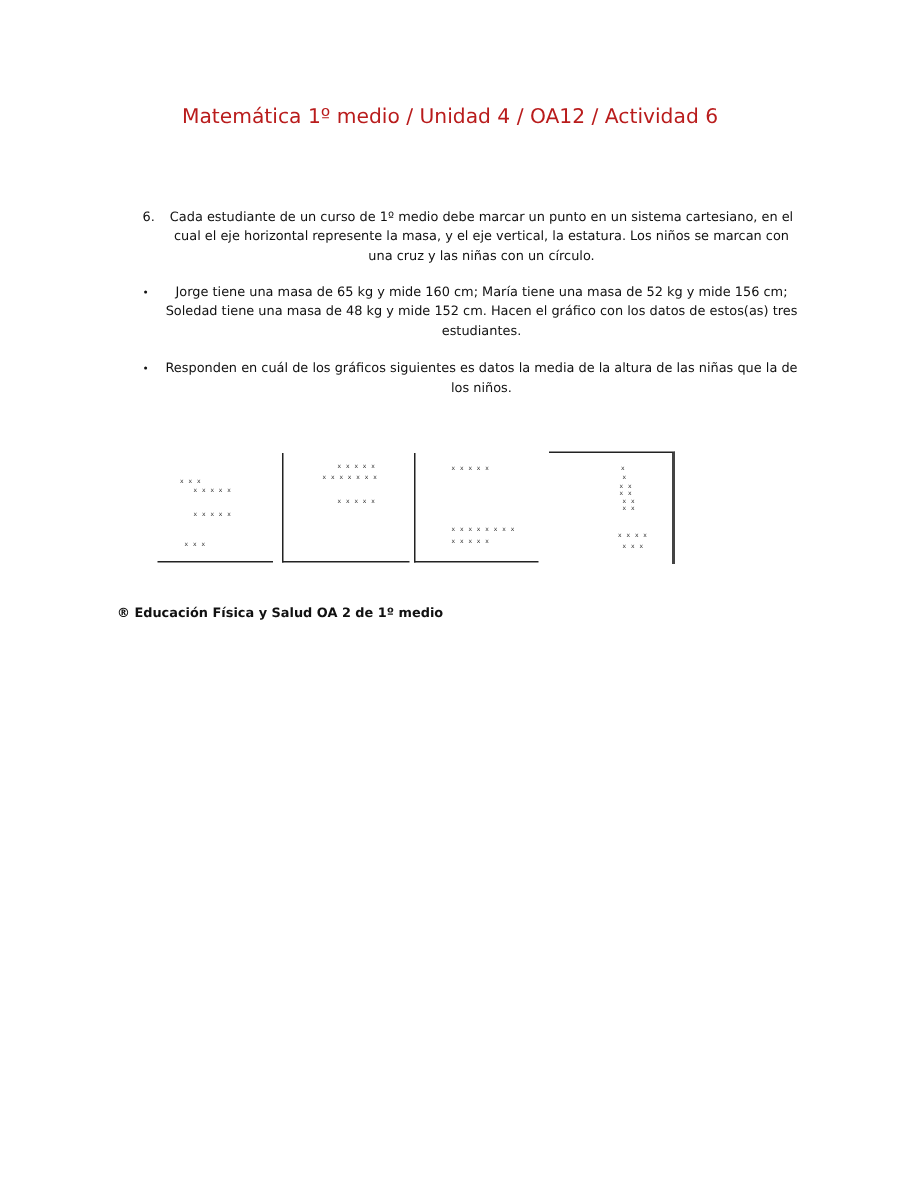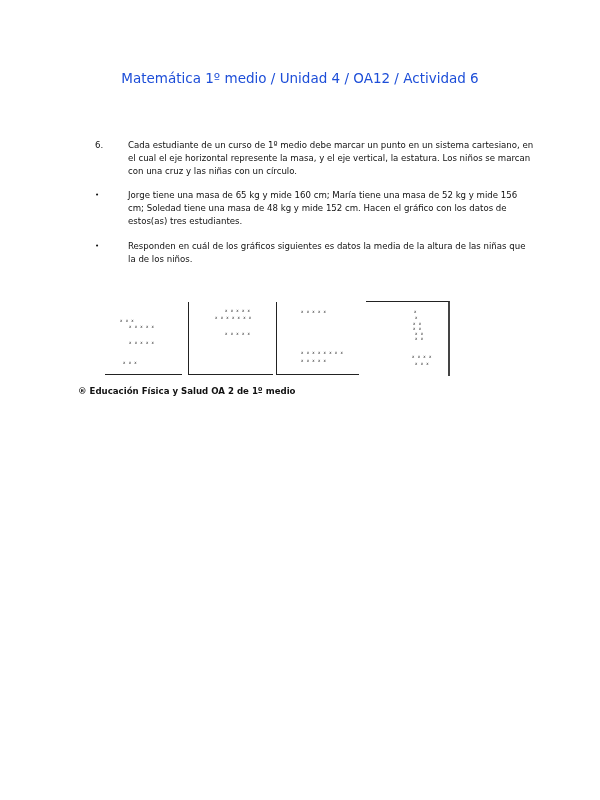--- a/index.html
+++ b/index.html
@@ -1,34 +1,34 @@
 <!DOCTYPE html>
 <html><head>
   <meta charset="utf-8">
   <style>
     html, body { margin: 0; padding: 0; background: #ffffff; }
     body { width: 600px; height: 800px; position: relative; overflow: hidden;
            font-family: "DejaVu Sans", sans-serif; color: #111; }
     .header { position: absolute; top: 70px; left: 0; width: 600px; text-align: center;
-              font-size: 13.5px; color: #1d4ed8; font-family: "DejaVu Sans", sans-serif; }
+              font-size: 13.5px; color: #b91c1c; font-family: "DejaVu Sans", sans-serif; }
     .item { position: absolute; left: 95px; width: 440px; font-size: 8.6px; line-height: 13px; }
     .item .marker { position: absolute; left: 0; top: 0; width: 18px; }
-    .item .text { margin-left: 33px; display: block; }
+    .item .text { margin-left: 12px; display: block; text-align: center; }
     #item-6 { top: 139px; }
     #bullet-1 { top: 189px; }
     #bullet-2 { top: 240px; }
     .bullet-dot { font-size: 7px; }
     .charts { position: absolute; top: 300px; left: 105px; width: 350px; height: 76px; }
     .chart { position: absolute; }
     .chart .row { position: absolute; height: 3px; font-size: 4px; letter-spacing: 1px; color: #333; white-space: nowrap; }
     #chart-a { left: 0; top: 0; width: 77px; height: 74px; border-bottom: 1px solid #222; }
     #chart-b { left: 83px; top: 2px; width: 84px; height: 72px; border-left: 1px solid #222; border-bottom: 1px solid #222; }
     #chart-c { left: 171px; top: 2px; width: 82px; height: 72px; border-left: 1px solid #222; border-bottom: 1px solid #222; }
     #chart-d { left: 261px; top: 1px; width: 82px; height: 74px; border-top: 1px solid #222; border-right: 2px solid #444; }
-    .footer { position: absolute; top: 386px; left: 78px; font-size: 8.6px; font-weight: bold; color: #111; }
+    .footer { position: absolute; top: 404px; left: 78px; font-size: 8.6px; font-weight: bold; color: #111; }
   </style>
 </head>
 <body>
 
 <div class="header">Matemática 1º medio / Unidad 4 / OA12 / Actividad 6</div>
 
 <div class="item" id="item-6">
   <span class="marker">6.</span>
   <span class="text">Cada estudiante de un curso de 1º medio debe marcar un punto en un sistema cartesiano, en el cual el eje horizontal represente la masa, y el eje vertical, la estatura. Los niños se marcan con una cruz y las niñas con un círculo.</span>
 </div>

